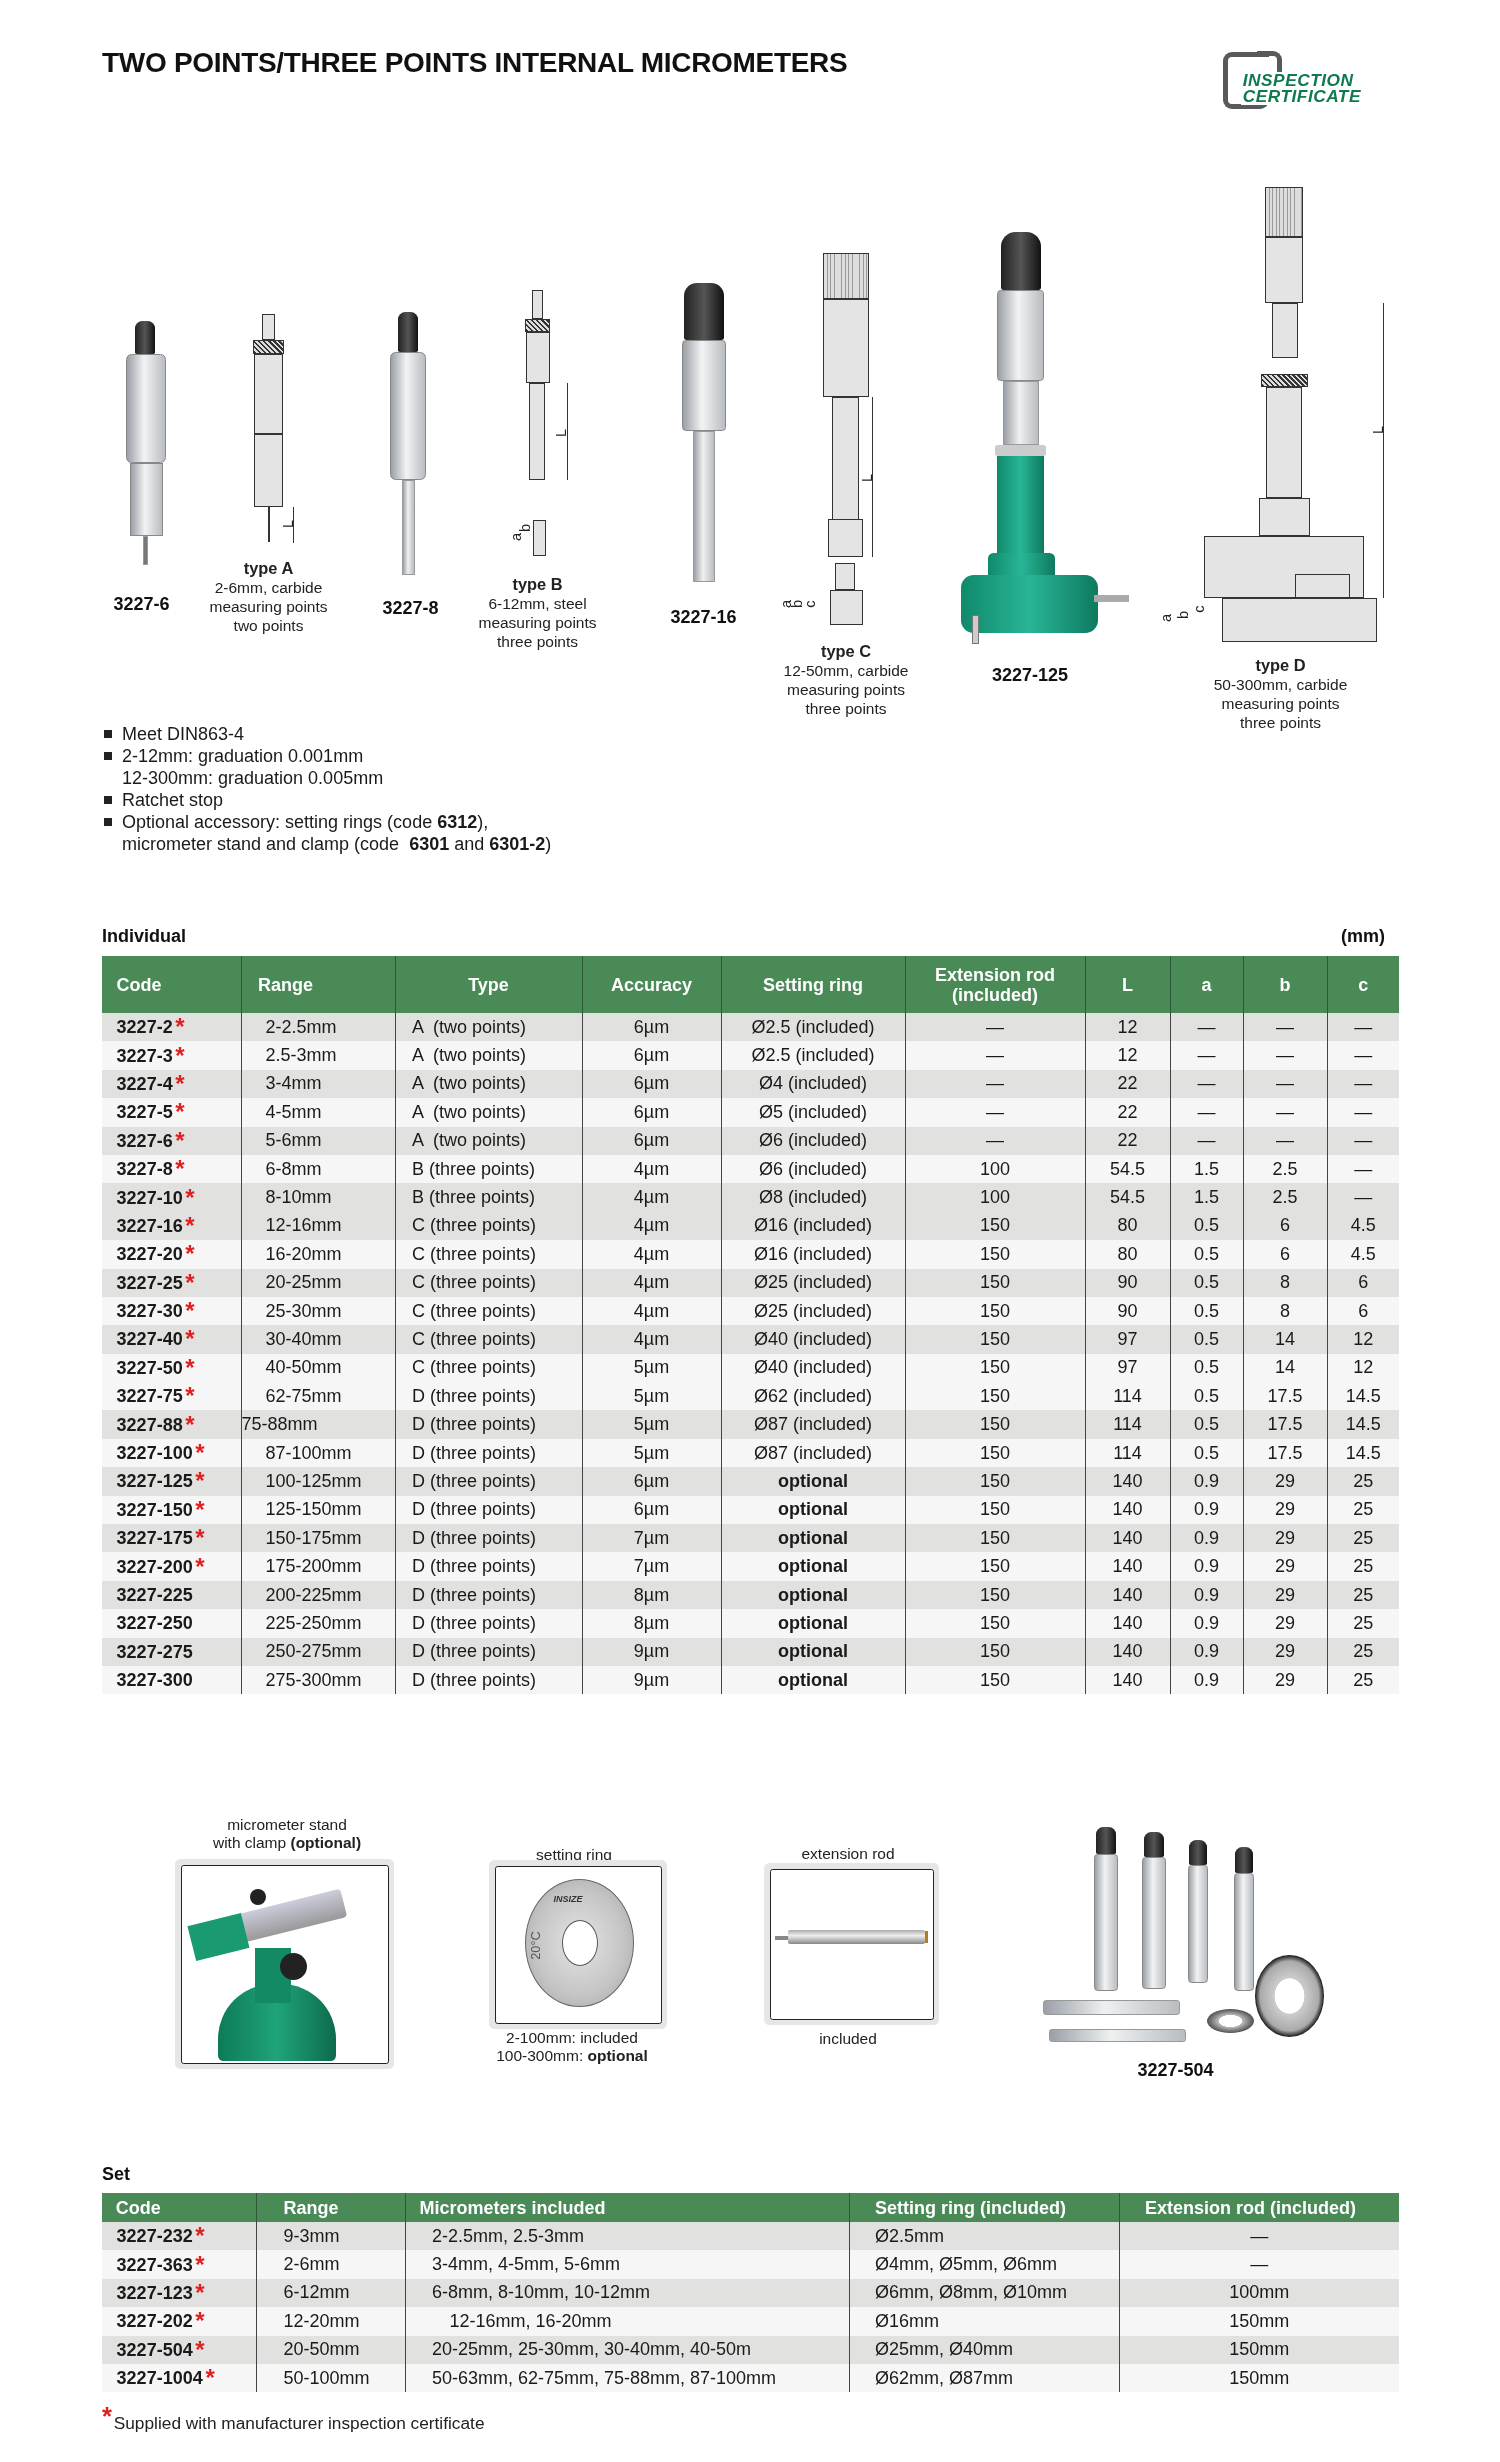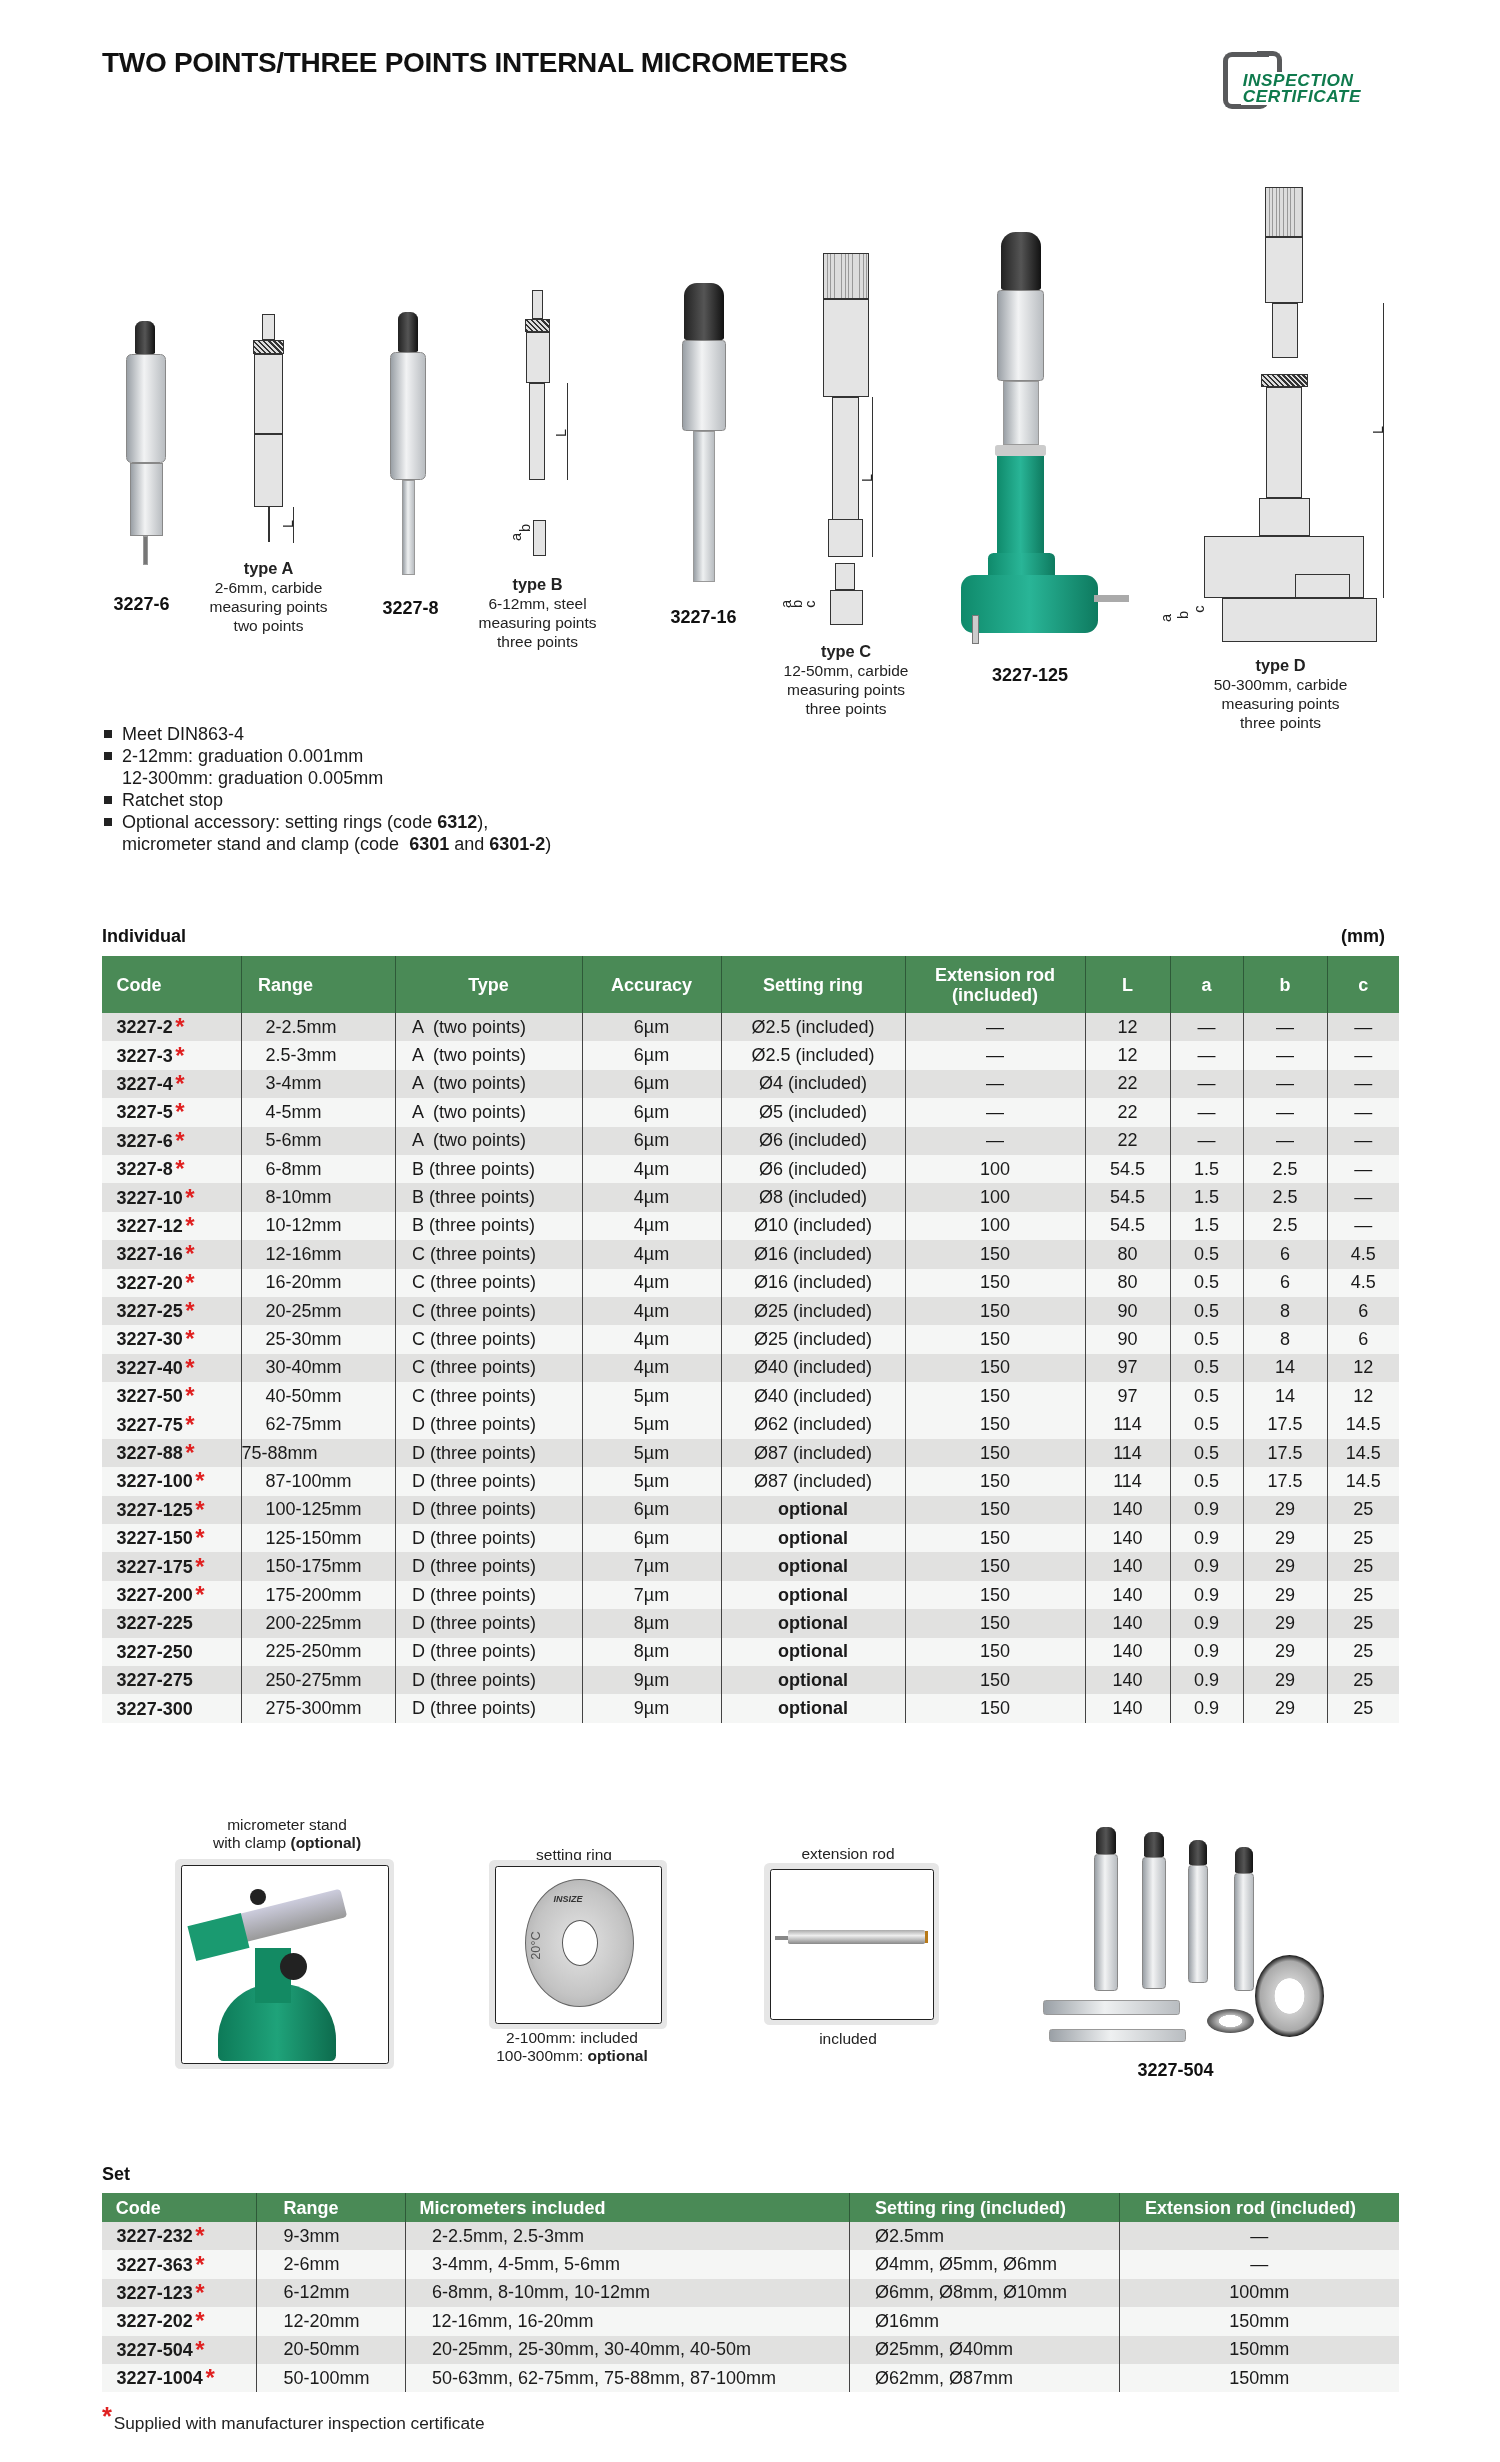--- a/index.html
+++ b/index.html
@@ -300,32 +300,20 @@
     <td style="padding-left:24px">8-10mm</td>
     <td style="padding-left:16.4px;white-space:pre">B (three points)</td>
     <td class="c">4µm</td>
     <td class="c">Ø8 (included)</td>
     <td class="c">100</td>
     <td class="c">54.5</td>
     <td class="c">1.5</td>
     <td class="c">2.5</td>
     <td class="c">—</td>
   </tr>
-      <tr class="even">
-    <td><span>3227-12</span><span class="star">*</span></td>
-    <td style="padding-left:24px">10-12mm</td>
-    <td style="padding-left:16.4px;white-space:pre">B (three points)</td>
-    <td class="c">4µm</td>
-    <td class="c">Ø10 (included)</td>
-    <td class="c">100</td>
-    <td class="c">54.5</td>
-    <td class="c">1.5</td>
-    <td class="c">2.5</td>
-    <td class="c">—</td>
-  </tr>
       <tr class="odd">
     <td><span>3227-16</span><span class="star">*</span></td>
     <td style="padding-left:24px">12-16mm</td>
     <td style="padding-left:16.4px;white-space:pre">C (three points)</td>
     <td class="c">4µm</td>
     <td class="c">Ø16 (included)</td>
     <td class="c">150</td>
     <td class="c">80</td>
     <td class="c">0.5</td>
     <td class="c">6</td>
@@ -620,21 +608,21 @@
       <tr class="odd">
     <td><span>3227-123</span><span class="star">*</span></td>
     <td style="padding-left:27px">6-12mm</td>
     <td style="padding-left:26.4px">6-8mm, 8-10mm, 10-12mm</td>
     <td style="padding-left:25.5px">Ø6mm, Ø8mm, Ø10mm</td>
     <td class="c">100mm</td>
   </tr>
       <tr class="even">
     <td><span>3227-202</span><span class="star">*</span></td>
     <td style="padding-left:27px">12-20mm</td>
-    <td style="padding-left:26px">12-16mm, 16-20mm</td>
+    <td style="padding-left:44px">12-16mm, 16-20mm</td>
     <td style="padding-left:25.5px">Ø16mm</td>
     <td class="c">150mm</td>
   </tr>
       <tr class="odd">
     <td><span>3227-504</span><span class="star">*</span></td>
     <td style="padding-left:27px">20-50mm</td>
     <td style="padding-left:26.4px">20-25mm, 25-30mm, 30-40mm, 40-50m</td>
     <td style="padding-left:25.5px">Ø25mm, Ø40mm</td>
     <td class="c">150mm</td>
   </tr>

